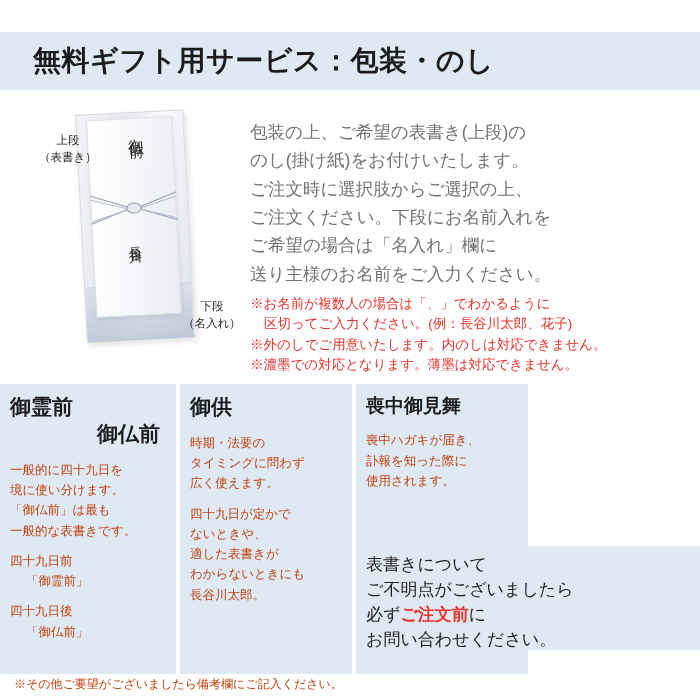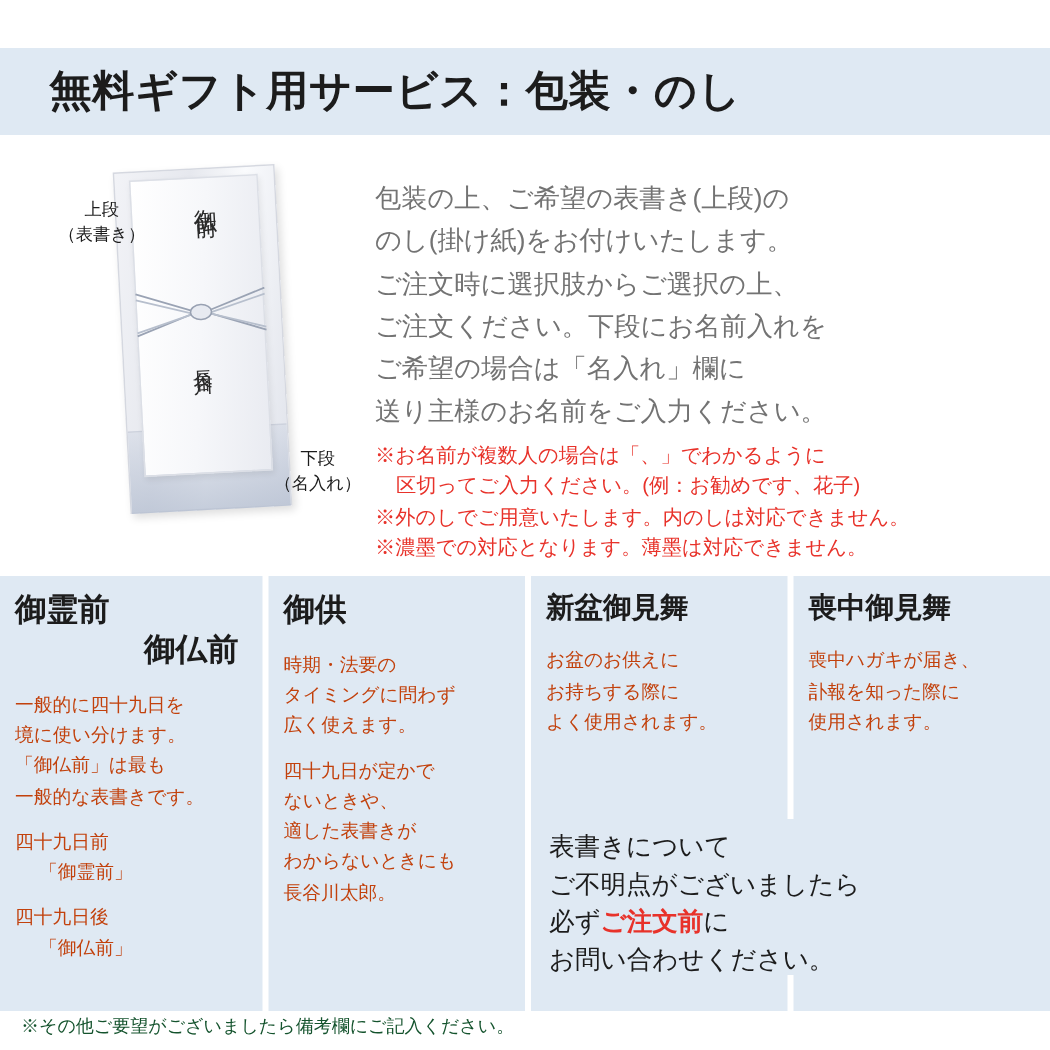--- a/index.html
+++ b/index.html
@@ -218,21 +218,21 @@
     color: #e8322a;
     font-weight: bold;
   }
 
   
   .footer-note {
     position: absolute;
     left: 14px;
     top: 676px;
     font-size: 12px;
-    color: #14532d;
+    color: #c2410c;
     white-space: nowrap;
   }
 </style>
 </head>
 <body>
 
 <div class="page">
 
   <div class="header">
     <div class="header-title">無料ギフト用サービス：包装・のし</div>
@@ -266,21 +266,21 @@
     <div class="intro-text">
       <div class="intro-line">包装の上、ご希望の表書き(上段)の</div>
       <div class="intro-line">のし(掛け紙)をお付けいたします。</div>
       <div class="intro-line">ご注文時に選択肢からご選択の上、</div>
       <div class="intro-line">ご注文ください。下段にお名前入れを</div>
       <div class="intro-line">ご希望の場合は「名入れ」欄に</div>
       <div class="intro-line">送り主様のお名前をご入力ください。</div>
 
       <div class="notes-wrap">
         <div class="note">※お名前が複数人の場合は「、」でわかるように</div>
-        <div class="note note-indent">区切ってご入力ください。(例：お勧めです、花子)</div>
+        <div class="note note-indent">区切ってご入力ください。(例：長谷川太郎、花子)</div>
         <div class="note">※外のしでご用意いたします。内のしは対応できません。</div>
         <div class="note">※濃墨での対応となります。薄墨は対応できません。</div>
       </div>
     </div>
   </div>
 
   <div class="cards">
 
     <div class="card card-1">
       <div class="card-title">御霊前</div>
@@ -314,30 +314,20 @@
         <p>
           <span>四十九日が定かで</span><br>
           <span>ないときや、</span><br>
           <span>適した表書きが</span><br>
           <span>わからないときにも</span><br>
           <span>長谷川太郎。</span>
         </p>
       </div>
     </div>
 
-    <div class="card card-3">
-      <div class="card-title sm">新盆御見舞</div>
-      <div class="card-body">
-        <p>
-          <span>お盆のお供えに</span><br>
-          <span>お持ちする際に</span><br>
-          <span>よく使用されます。</span>
-        </p>
-      </div>
-    </div>
 
     <div class="card card-4">
       <div class="card-title sm">喪中御見舞</div>
       <div class="card-body">
         <p>
           <span>喪中ハガキが届き、</span><br>
           <span>訃報を知った際に</span><br>
           <span>使用されます。</span>
         </p>
       </div>

